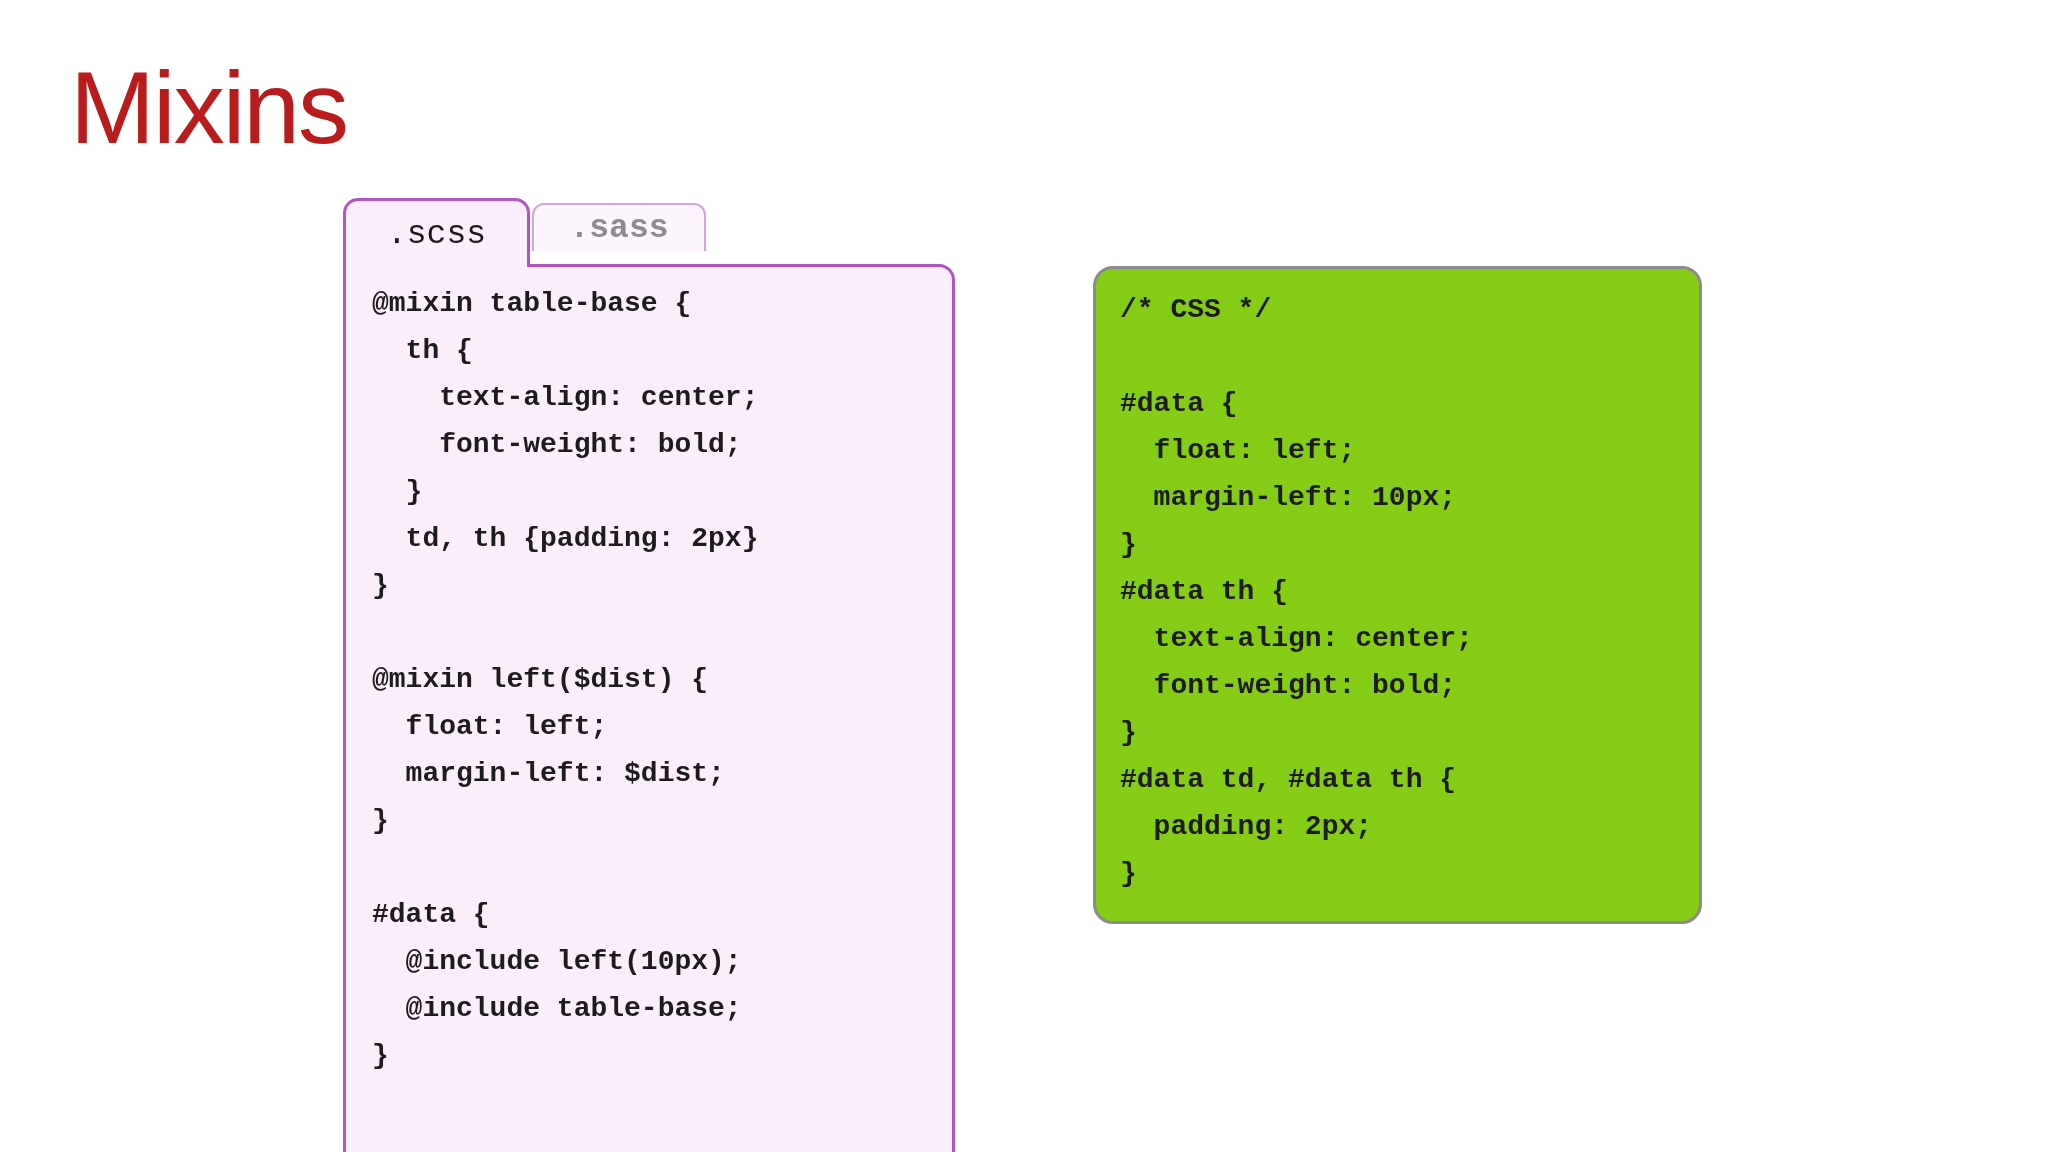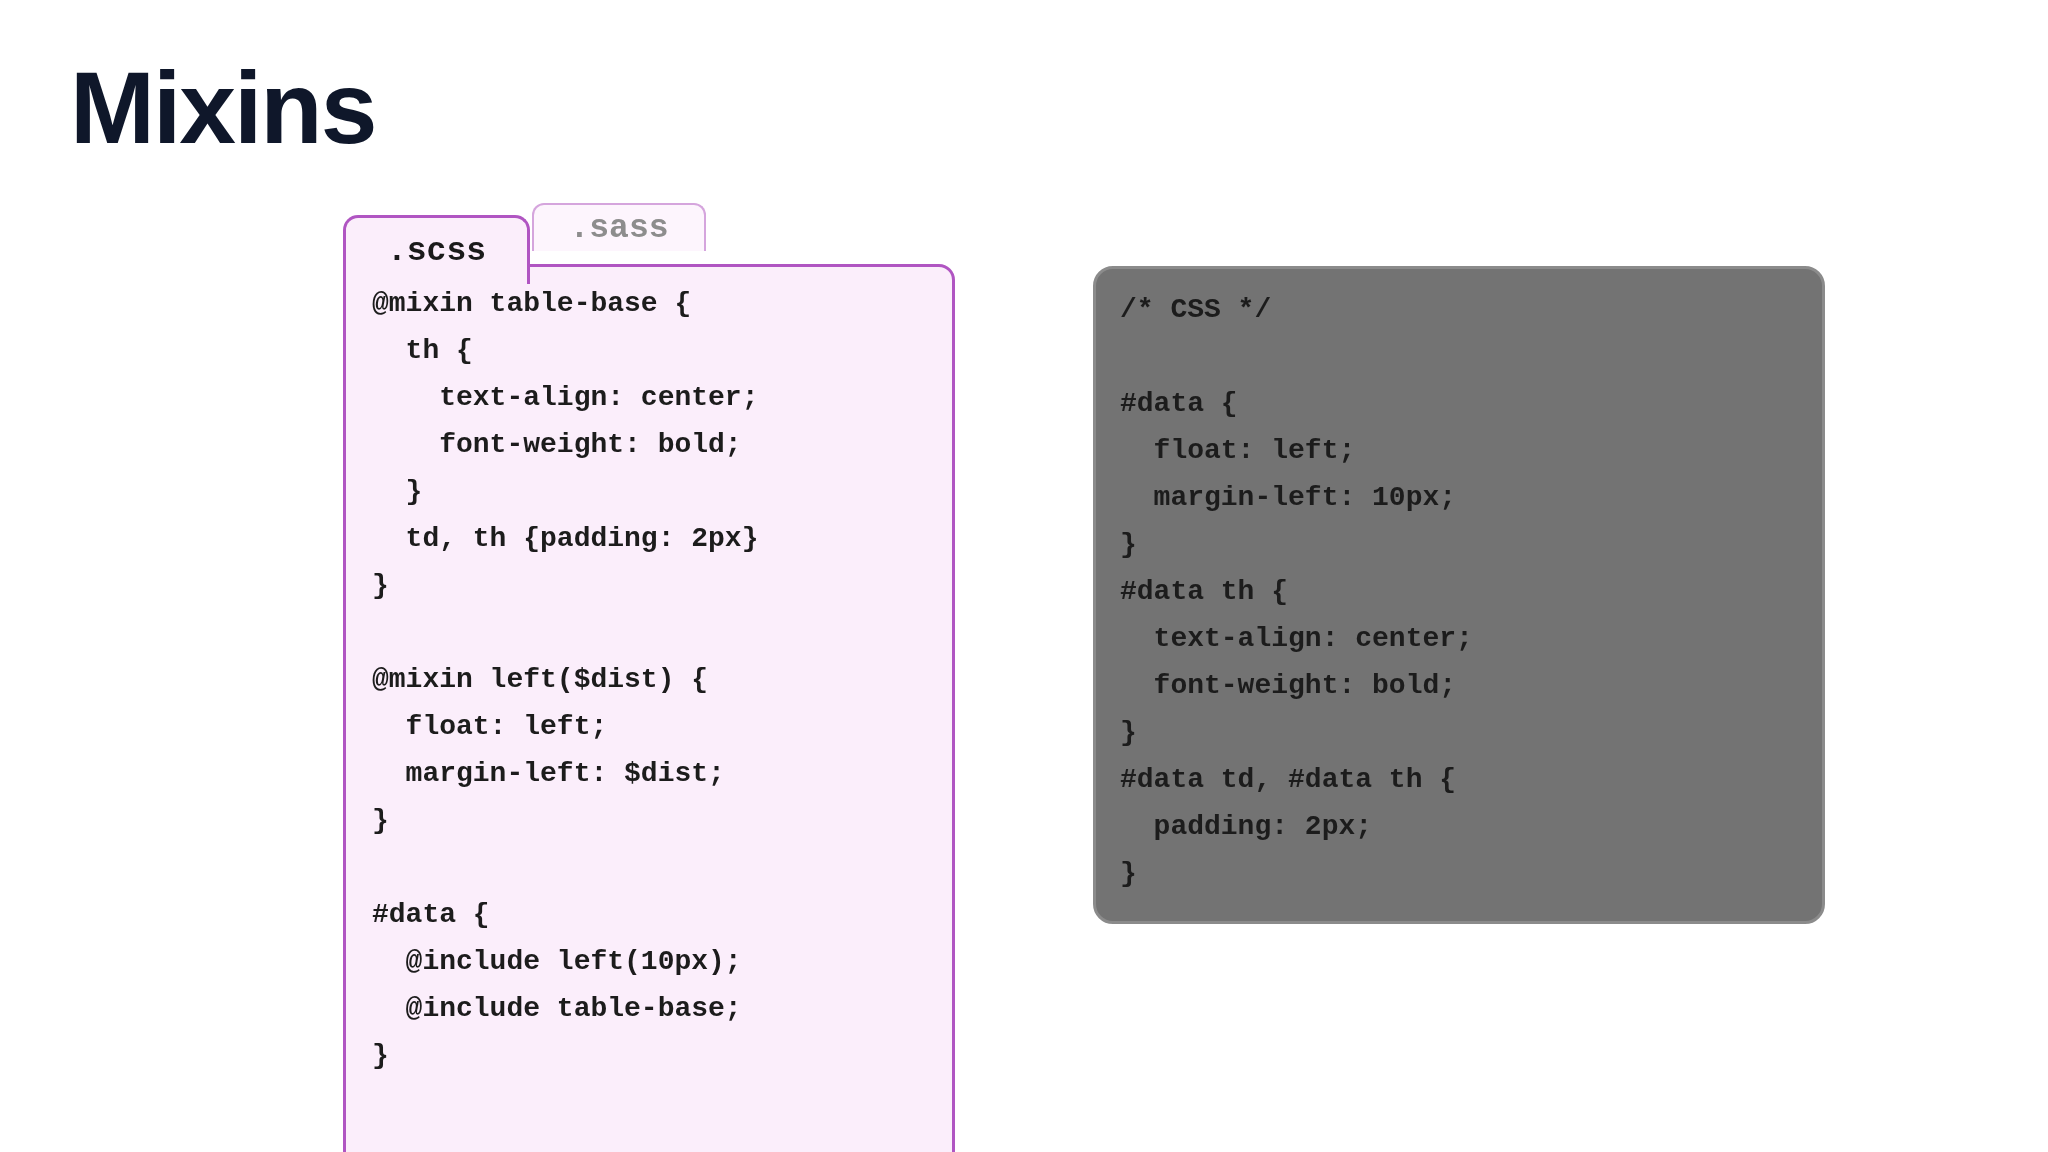--- a/index.html
+++ b/index.html
@@ -15,23 +15,23 @@
     background: #ffffff;
     overflow: hidden;
   }
 
   
   .slide-title {
     position: absolute;
     left: 70px;
     top: 52px;
     font-size: 102px;
-    font-weight: bold;
+    font-weight: normal;
     letter-spacing: -2px;
-    color: #0f172a;
+    color: #b91c1c;
     line-height: 1.1;
   }
   .demo-label {
     position: absolute;
     right: 38px;
     bottom: 30px;
     font-size: 68px;
     font-weight: bold;
     color: #111111;
     letter-spacing: -1px;
@@ -71,23 +71,22 @@
   }
   .tab-active {
     position: relative;
     z-index: 3;
     width: 187px;
     height: 69px;
     background: #fbeefb;
     border: 3px solid #b055c2;
     border-bottom: none;
     border-radius: 15px 15px 0 0;
-    font-weight: bold;
+    font-weight: normal;
     color: #1a1a1a;
-    margin-top: 17px;
   }
   .tab-inactive {
     position: relative;
     z-index: 1;
     width: 174px;
     height: 48px;
     margin-top: 5px;
     margin-left: 2px;
     background: #fdf5fd;
     border: 2px solid #d5a5dd;
@@ -107,23 +106,23 @@
     border-radius: 0 16px 16px 16px;
     padding: 13px 14px 7px 26px;
   }
 
   
   .css-card {
     position: absolute;
     left: 1093px;
     top: 266px;
     box-sizing: border-box;
-    width: 732px;
+    width: 609px;
     height: 658px;
-    background: #737373;
+    background: #84cc16;
     border: 3px solid #8b8b8b;
     border-radius: 20px;
     padding: 17px 14px 0 24px;
   }
 </style>
 </head>
 <body>
 
 <div class="stage">
 

